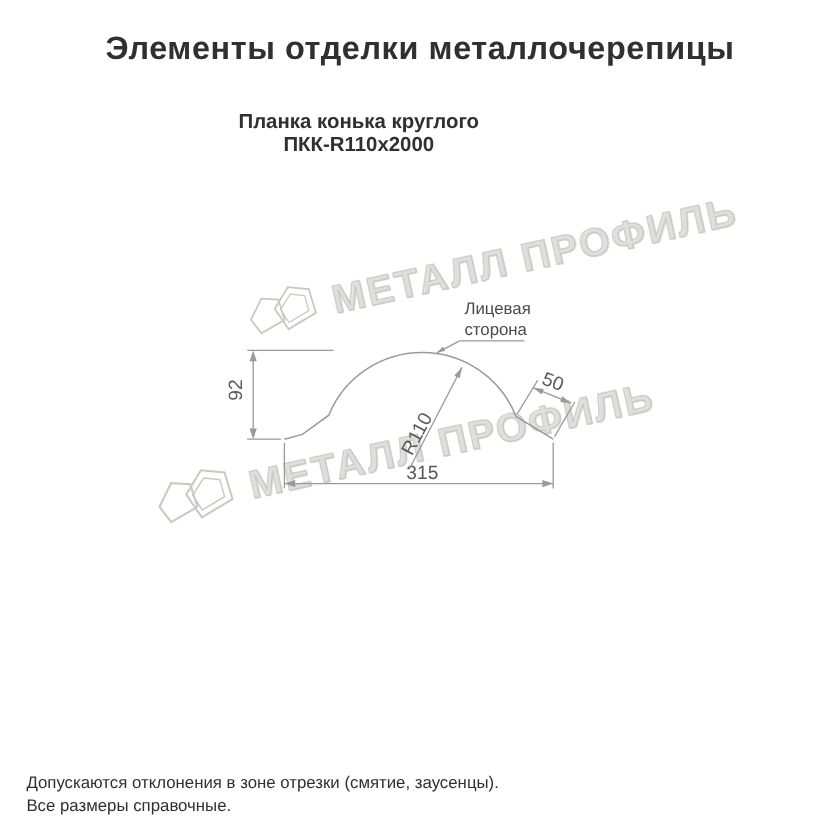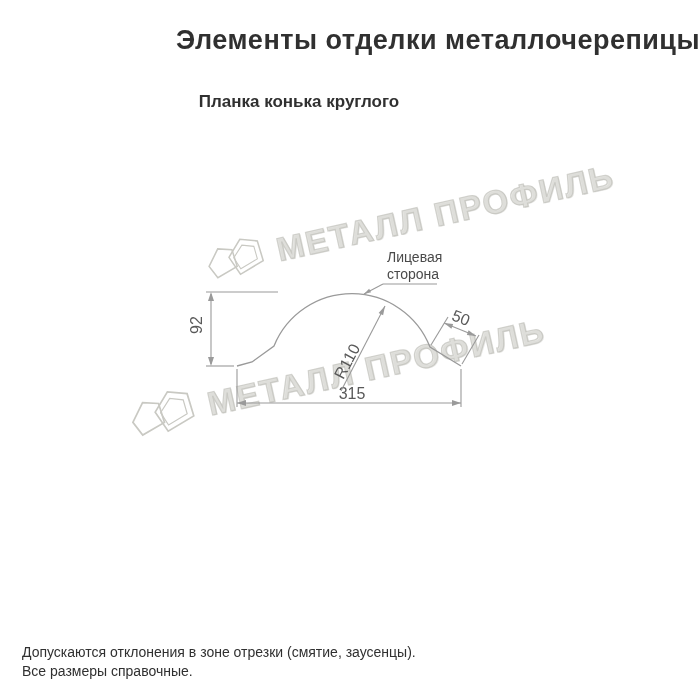--- a/index.html
+++ b/index.html
@@ -15,21 +15,21 @@
   html,body{width:700px;height:700px;}
   body{
     position:relative;
     width:700px;height:700px;
     background:var(--color-background);
     font-family:"Liberation Sans", sans-serif;
     overflow:hidden;
   }
   .page-title{
     position:absolute;top:25px;left:0;width:700px;
-    text-align:right;
+    text-align:center;
     font-size:27px;font-weight:bold;
     color:var(--color-heading_text);
     letter-spacing:0.5px;
   }
   .subtitle{
     position:absolute;top:92px;left:0;width:598px;
     text-align:center;
     font-size:17px;font-weight:bold;line-height:19px;
     color:var(--color-heading_text);
   }
@@ -78,20 +78,21 @@
     <path d="M 8 30 L 24 10 L 42 15 L 44 38 L 16 47 Z" fill="none" stroke="var(--color-watermark_stroke)" stroke-width="2"></path>
     <path d="M 36 24 L 55 4 L 77 11 L 79 38 L 46 49 Z" fill="none" stroke="var(--color-watermark_stroke)" stroke-width="2"></path>
     <path d="M 42 26 L 56 12 L 71 17 L 72 34 L 48 42 Z" fill="none" stroke="var(--color-watermark_stroke)" stroke-width="1.4"></path>
   </svg>
   <span class="wm-text">МЕТАЛЛ ПРОФИЛЬ</span>
 </div>
 
 <div class="page-title">Элементы отделки металлочерепицы</div>
 <div class="subtitle">
   <div>Планка конька круглого</div>
+  <div>ПКК-R110х2000</div>
 </div>
 
 <svg class="drawing" viewBox="0 0 700 700">
 
   <path class="profile" d="M 237 366 L 252 362 L 274 346 A 84 84 0 0 1 430 347 L 461 366"></path>
 
   <g>
     <line class="ln" x1="206" y1="292" x2="278" y2="292"></line>
     <line class="ln" x1="206" y1="366" x2="234" y2="366"></line>
     <line class="ln" x1="211" y1="294" x2="211" y2="364"></line>

